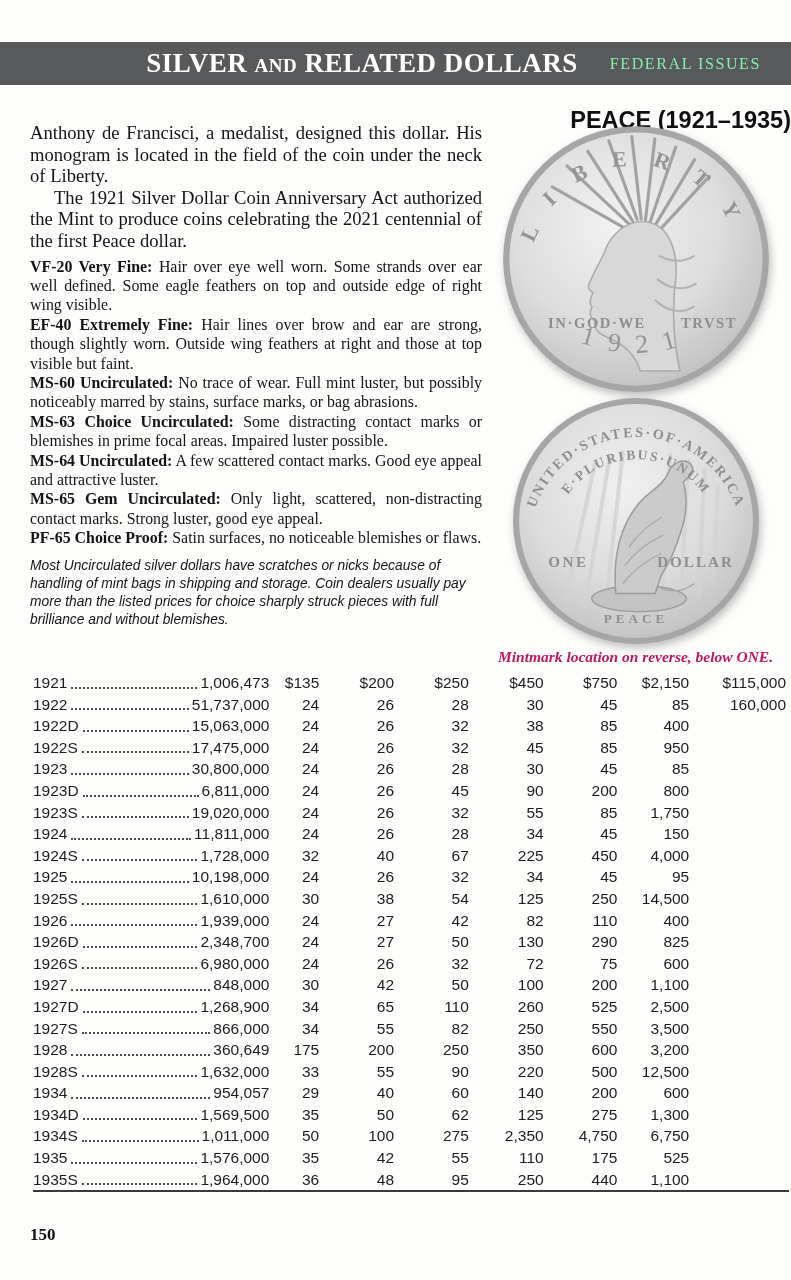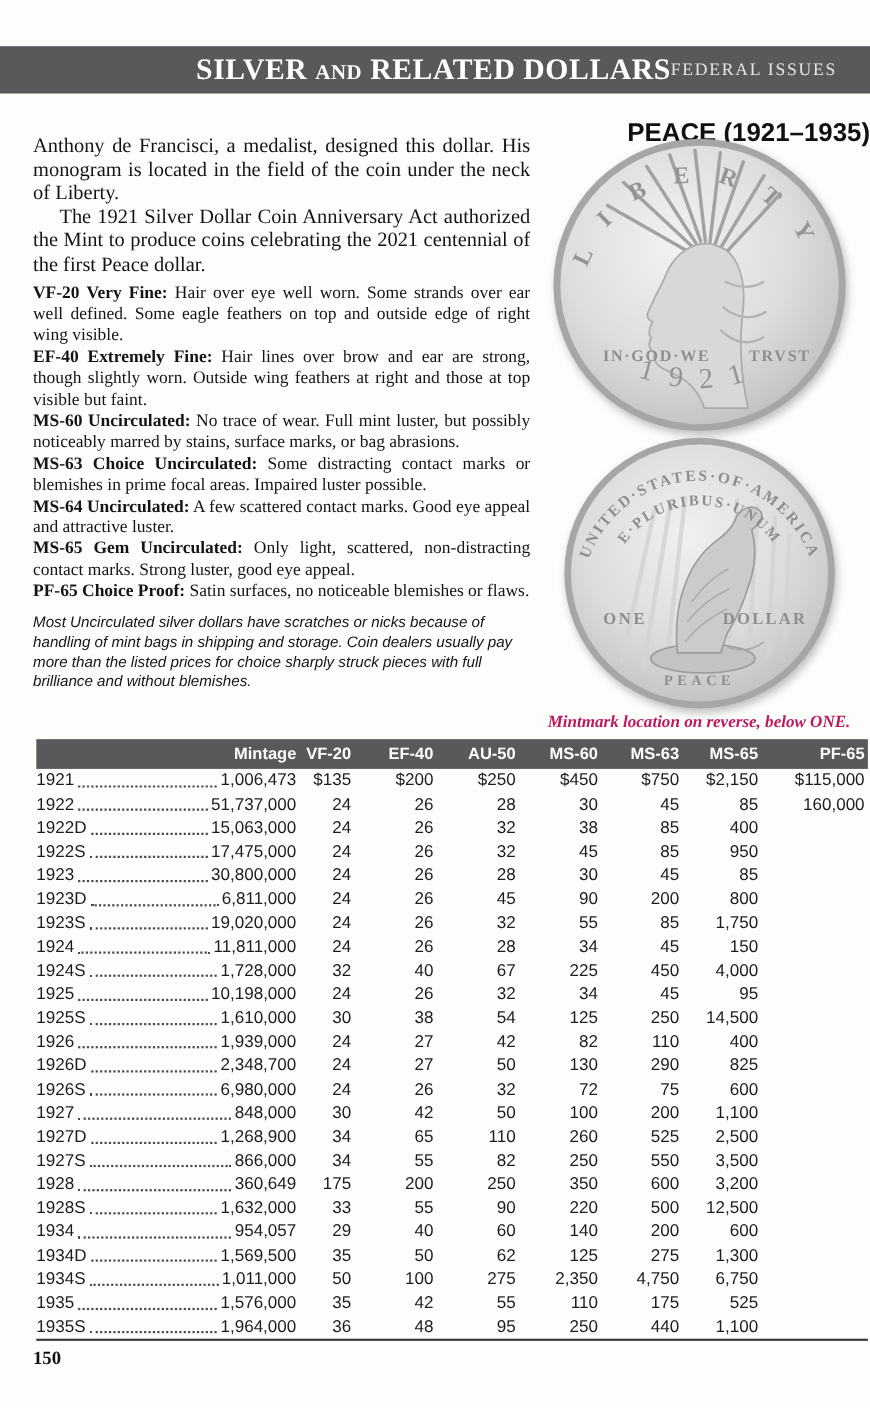--- a/index.html
+++ b/index.html
@@ -3,21 +3,21 @@
 <meta charset="utf-8">
 <style>
   html,body{margin:0;padding:0;background:#e9e9e9;}
   .page{position:relative;width:791px;height:1280px;margin:0 auto;background:#fdfdfc;overflow:hidden;color:#161616;}
 
   
   .topbar{position:absolute;top:42px;left:0;width:100%;height:43px;background:#58595b;
     display:flex;align-items:center;justify-content:flex-end;padding:0 30px;box-sizing:border-box;}
   .topbar .main{font:700 27px/1 "Liberation Serif",serif;color:#fff;letter-spacing:.5px;white-space:nowrap;}
   .topbar .main .and{font-size:19px;font-weight:700;}
-  .topbar .right{font:400 16px/1 "Liberation Serif",serif;color:#e5e5e5;letter-spacing:1.6px;white-space:nowrap;}
+  .topbar .right{font:400 16px/1 "Liberation Serif",serif;color:#86efac;letter-spacing:1.6px;white-space:nowrap;margin-left:32px;}
 
   .section-title{position:absolute;top:108px;left:0;width:100%;text-align:right;
     font:700 23.5px/1.1 "Liberation Sans",sans-serif;color:#101010;}
 
   
   .columns{position:absolute;top:122px;left:30px;right:2px;display:flex;}
   .left-col{width:452px;height:548px;overflow:hidden;}
   .right-col{flex:1;display:flex;flex-direction:column;align-items:center;}
 
   .intro p{margin:0;font:400 18.6px/21.6px "Liberation Serif",serif;text-align:justify;color:#141414;}
@@ -171,30 +171,20 @@
         <text font-size="13.5" letter-spacing="2" fill="#8e8e8e" font-weight="bold">
           <textPath href="#revMid" startOffset="50%" text-anchor="middle">E·PLURIBUS·UNUM</textPath>
         </text>
       </svg>
 
       <div class="caption">Mintmark location on reverse, below ONE.</div>
     </div>
   </div>
 
   <div class="price-table">
-    <div class="thead">
-      <span class="h-group">Mintage</span>
-      <span class="v c1">VF-20</span>
-      <span class="v c2">EF-40</span>
-      <span class="v c3">AU-50</span>
-      <span class="v c4">MS-60</span>
-      <span class="v c5">MS-63</span>
-      <span class="v c6">MS-65</span>
-      <span class="v c7">PF-65</span>
-    </div>
     <div class="tbody">
 
         <div class="tr">
           <span class="group">
             <span class="d">1921</span>
             <span class="leader"></span>
             <span class="m">1,006,473</span>
           </span>
           <span class="v c1">$135</span>
           <span class="v c2">$200</span>

